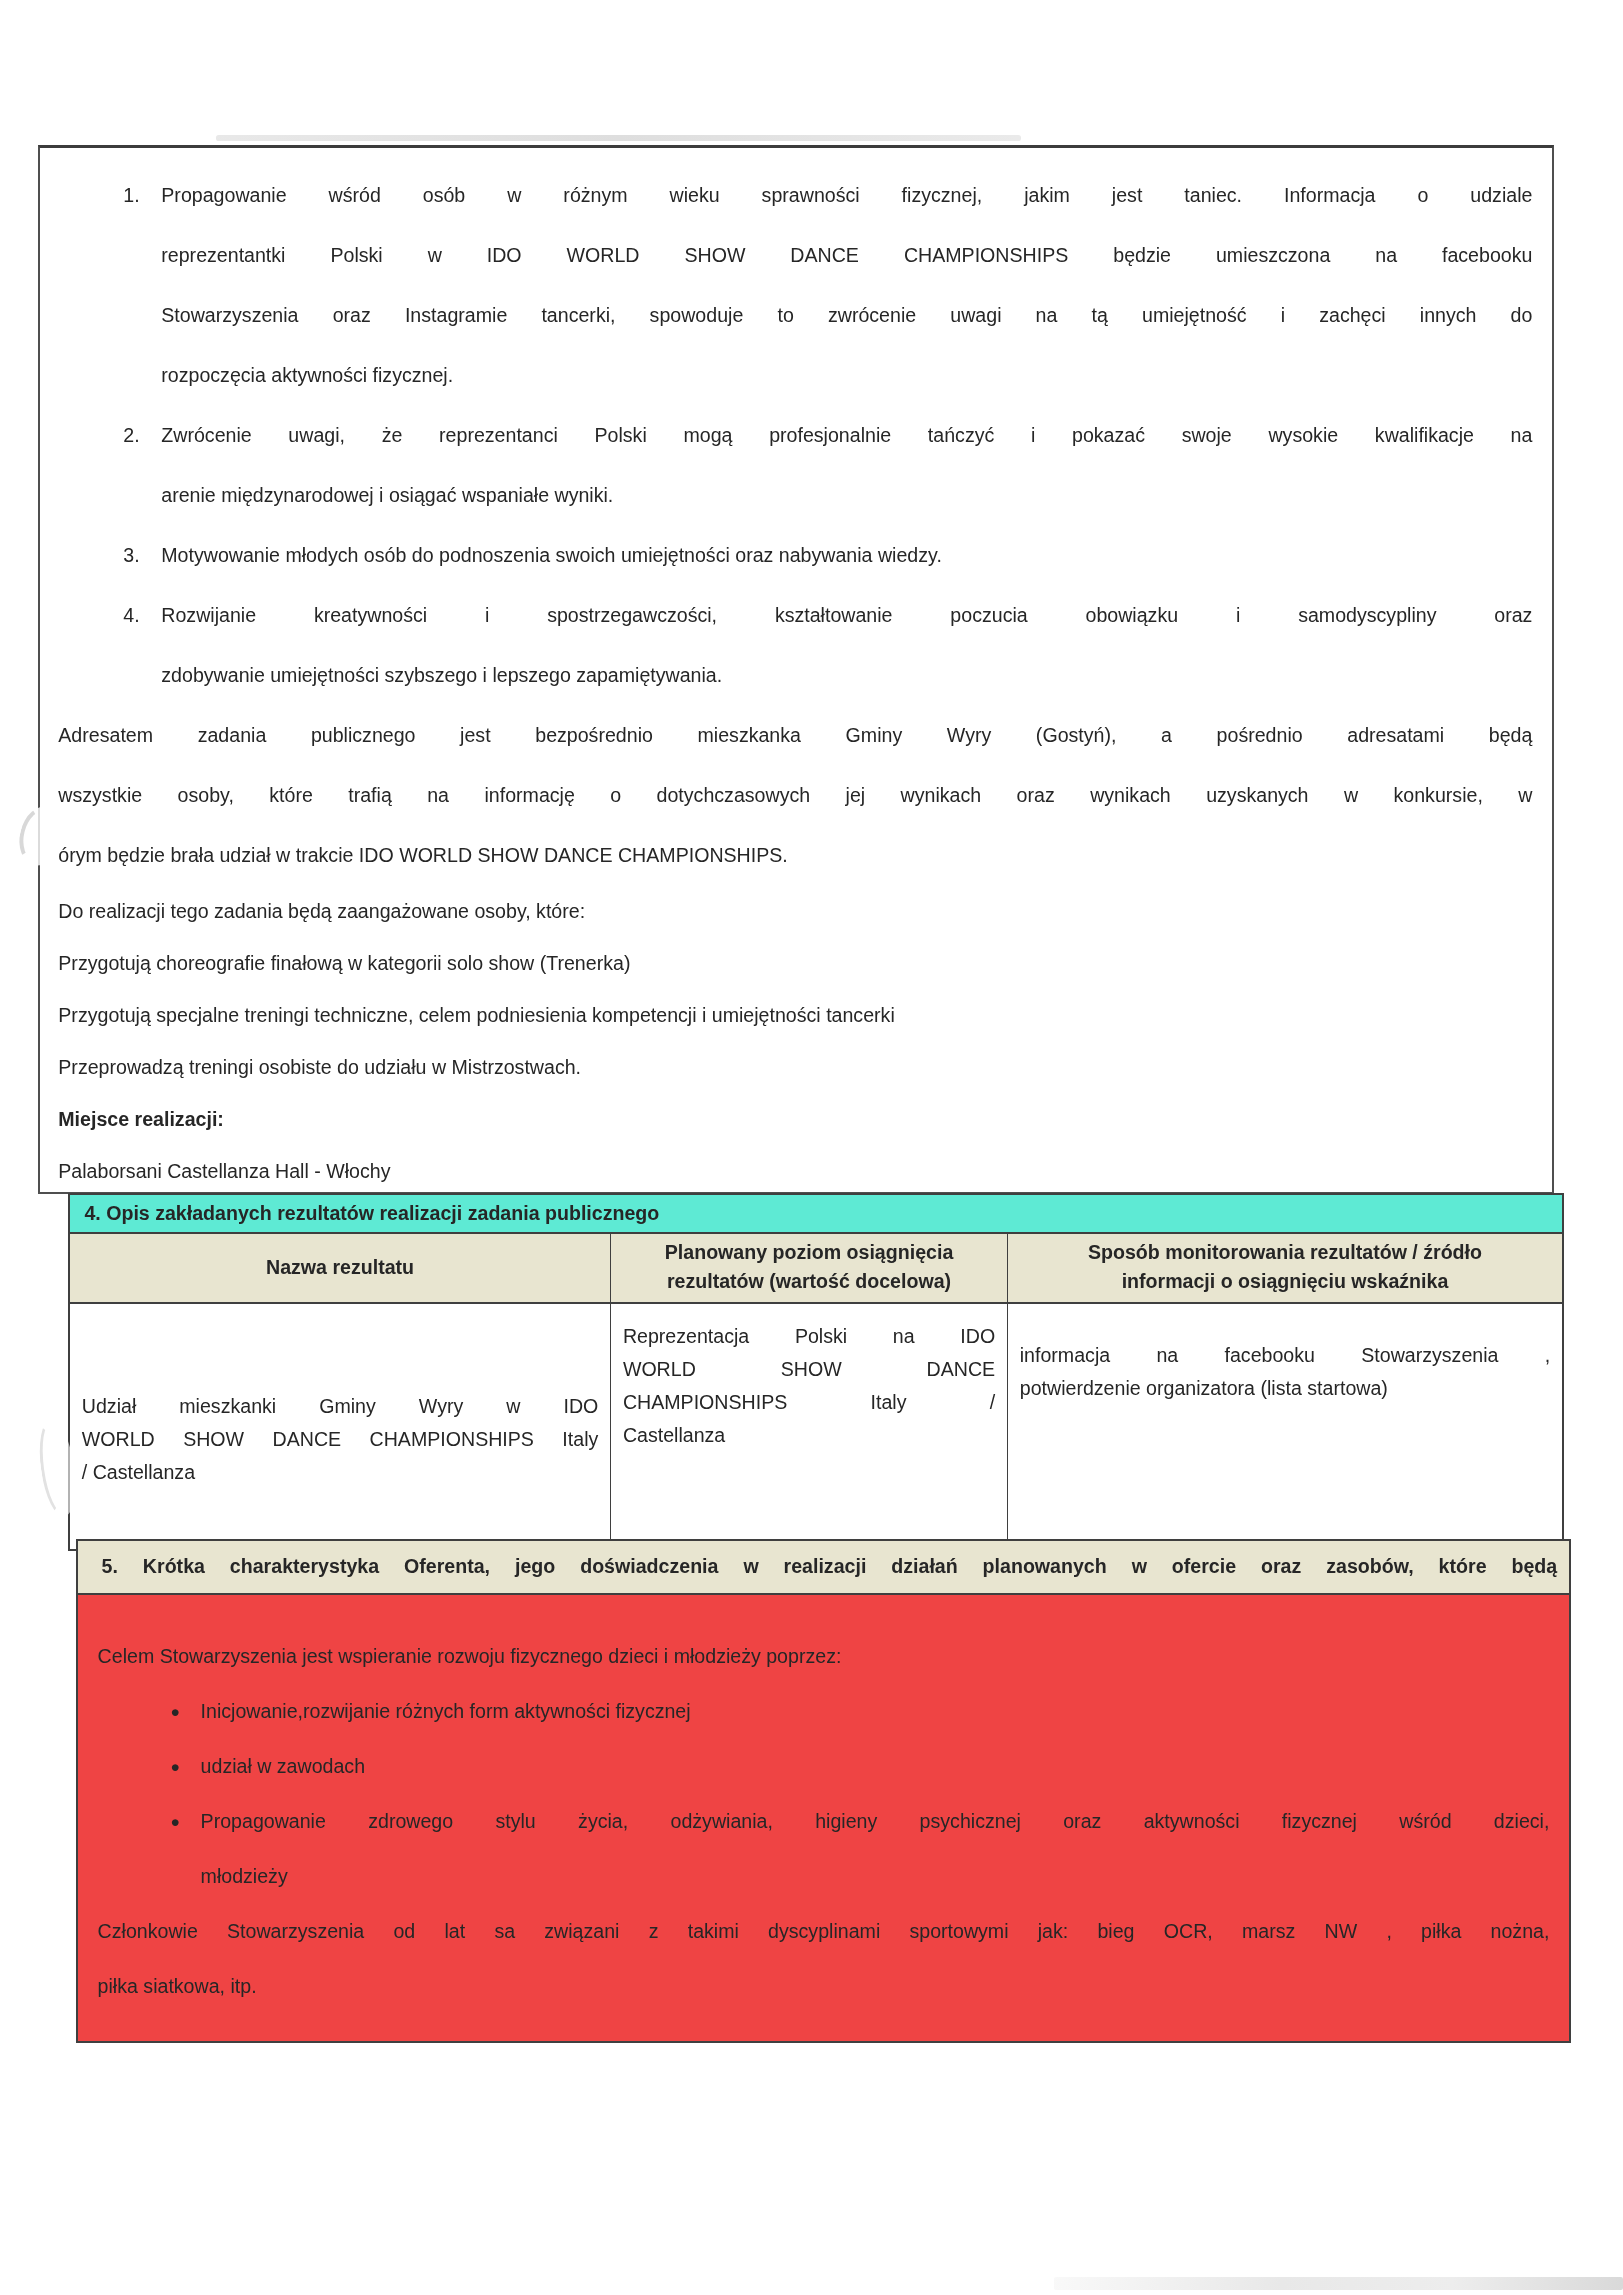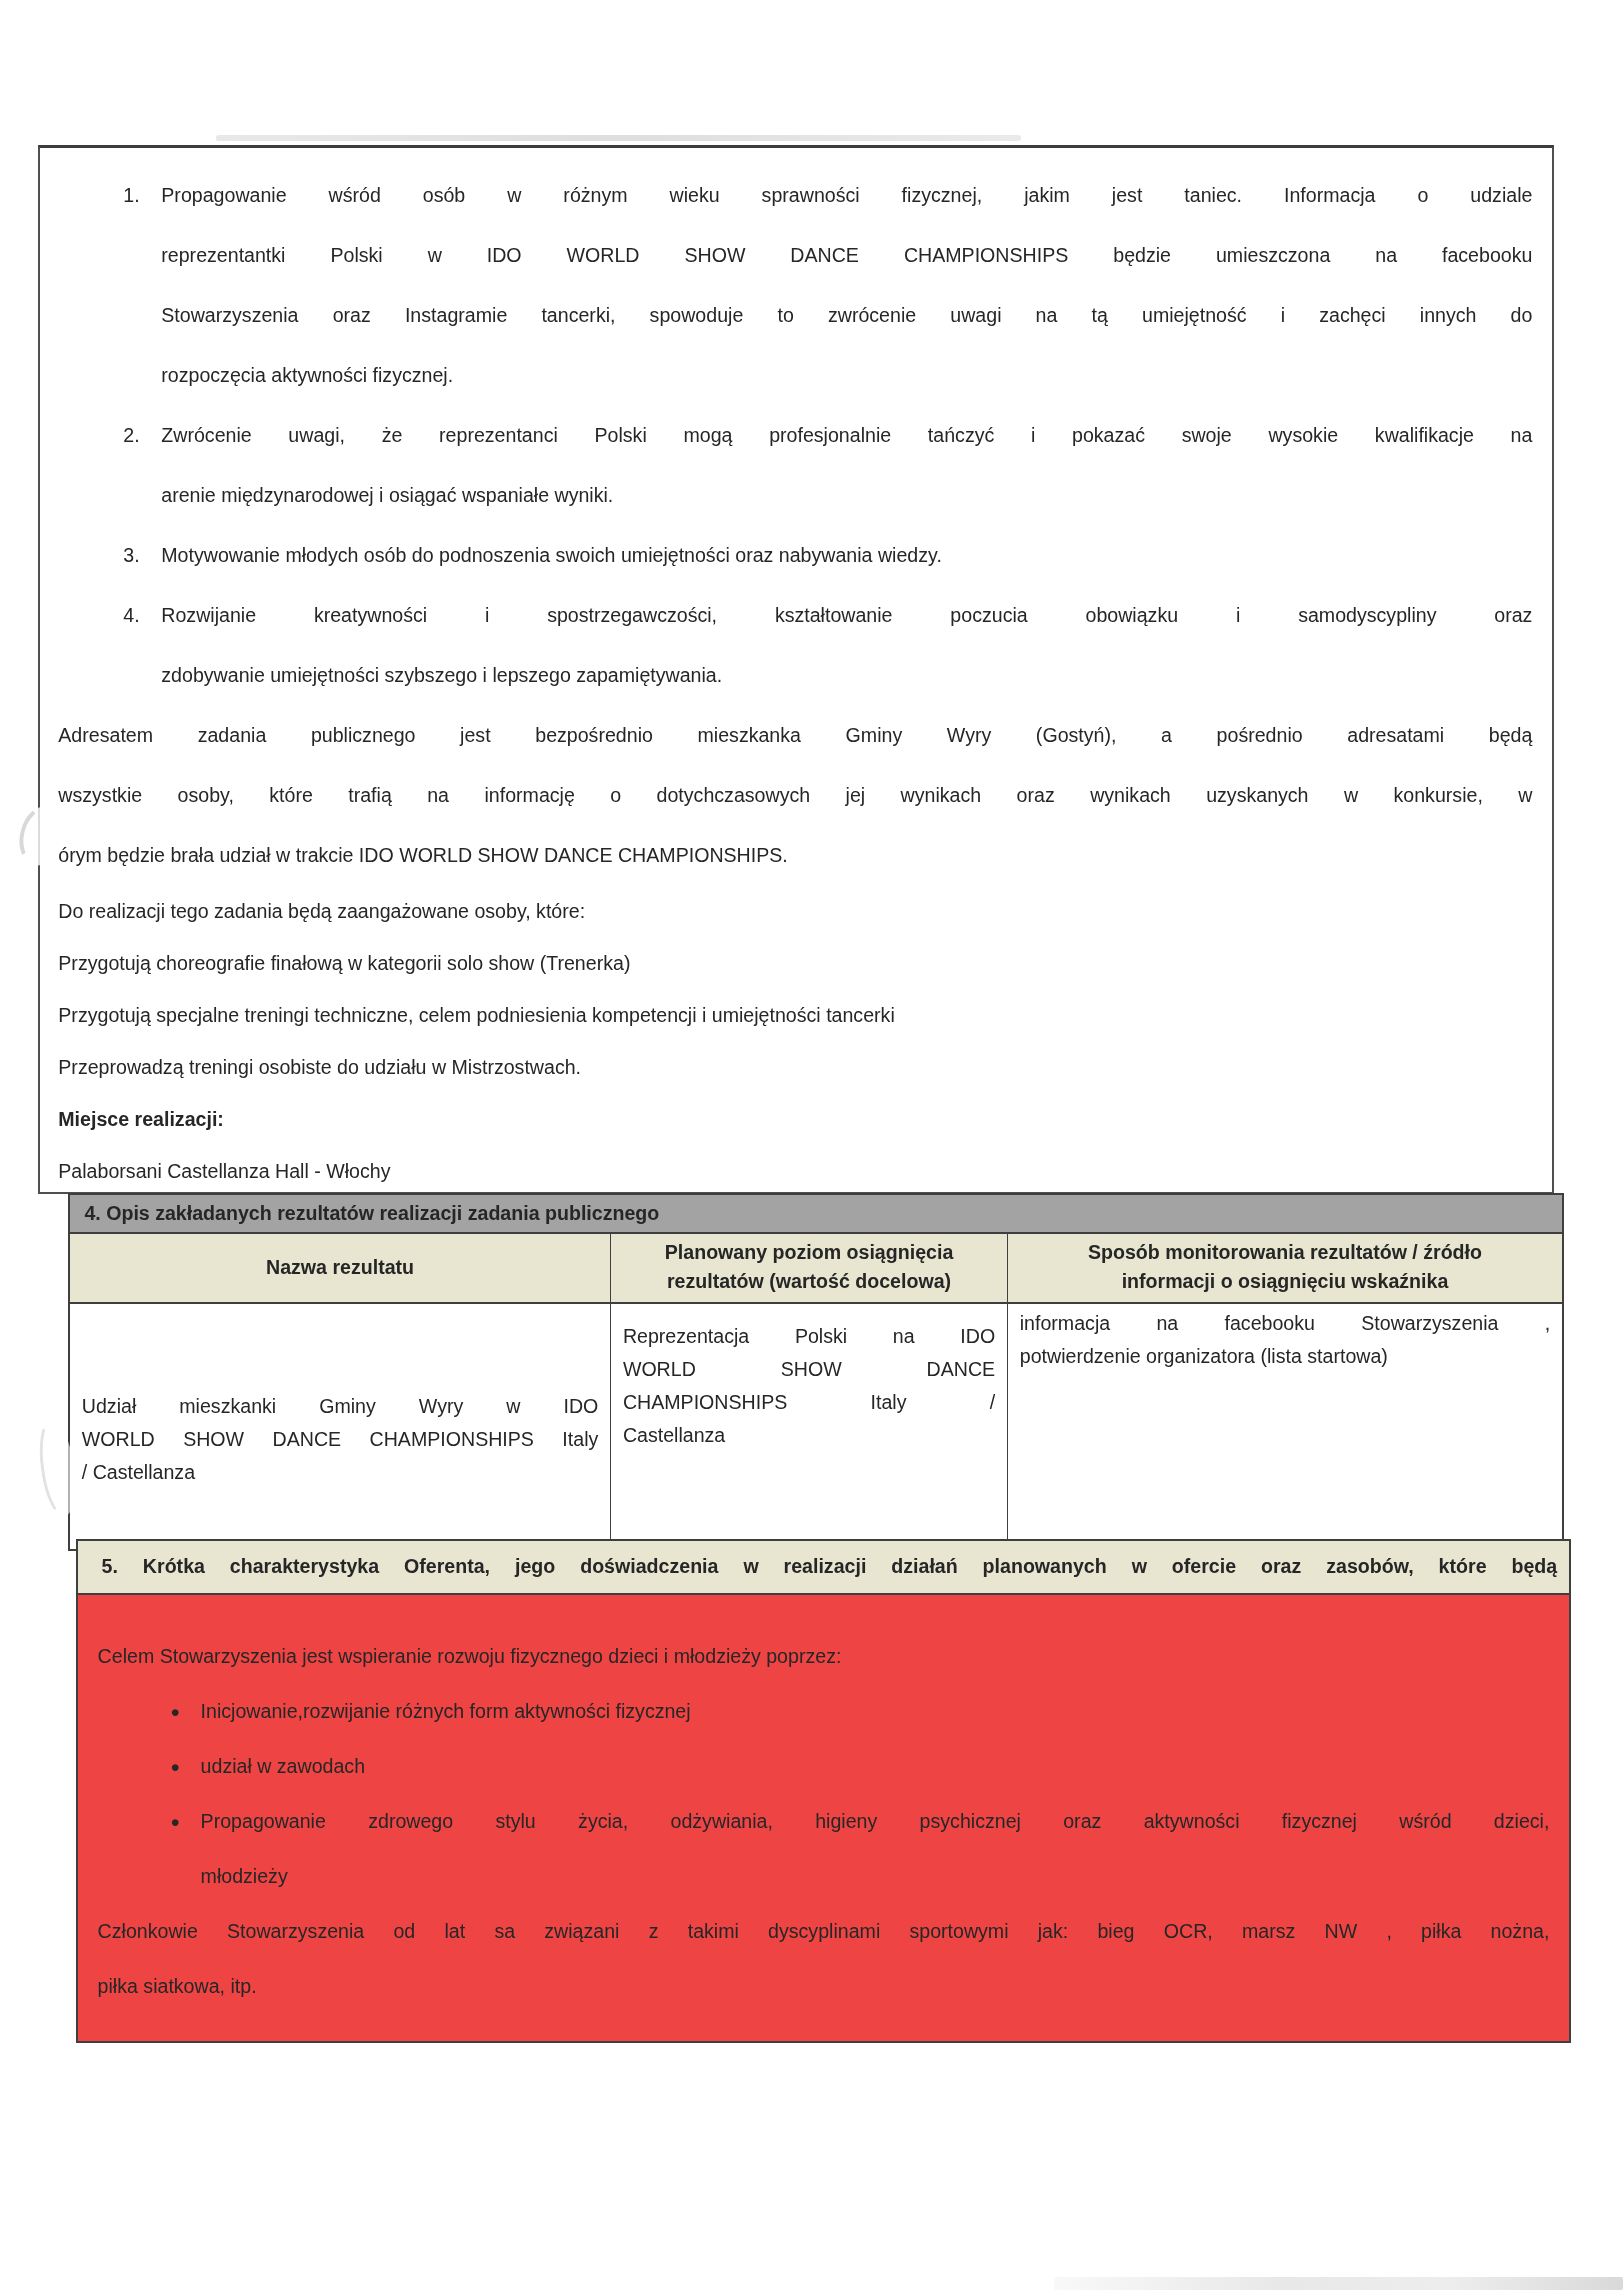--- a/index.html
+++ b/index.html
@@ -24,36 +24,36 @@
   .para{line-height:60px;margin:0;}
   .stmt{line-height:52px;}
   .bold{font-weight:bold;}
 
   
   #table4{
     left:68px;top:1193px;width:1496px;
     border:2px solid #3f3f3f;background:#fff;
   }
   .t4-title{
-    background:#a3a3a3;border-bottom:2px solid #3f3f3f;
+    background:#5eead4;border-bottom:2px solid #3f3f3f;
     font-weight:bold;padding:5.9px 13px 5.9px 14.4px;line-height:25px;
   }
   .t4-row{display:flex;}
   .t4-head .cell{
     background:#e8e5d0;font-weight:bold;text-align:center;
     padding:4.6px 9.2px 5.9px 9.2px;line-height:29px;
   }
   .t4-head{border-bottom:2px solid #3f3f3f;}
   .cell{box-sizing:border-box;}
   .c1{width:36.2%;}
   .c2{width:26.6%;border-left:1.3px solid #3f3f3f;}
   .c3{width:37.2%;border-left:1.3px solid #3f3f3f;}
   .t4-body .cell{height:245px;padding:15.7px 11.8px 0 11.8px;line-height:33px;}
   .t4-body .c1{padding-top:86px;}
-  .t4-body .c3{padding-top:3px;}
+  .t4-body .c3{padding-top:35px;}
 
   
   #box5{
     left:76px;top:1539px;width:1495px;height:504px;
     border:2px solid #3f3f3f;background:#ef4444;
   }
   .s5-title{
     background:#e8e5d0;border-bottom:2px solid #3f3f3f;
     font-weight:bold;line-height:35px;padding:7.9px 11.8px 9.2px 23.6px;
   }

